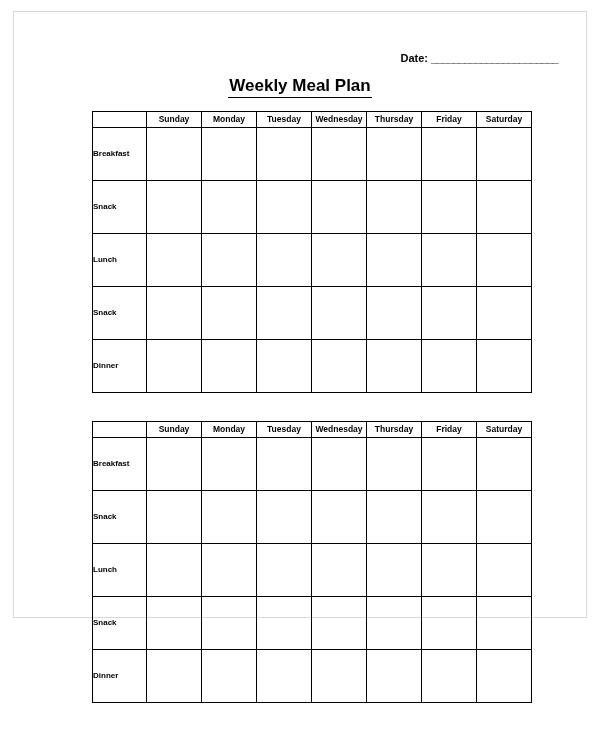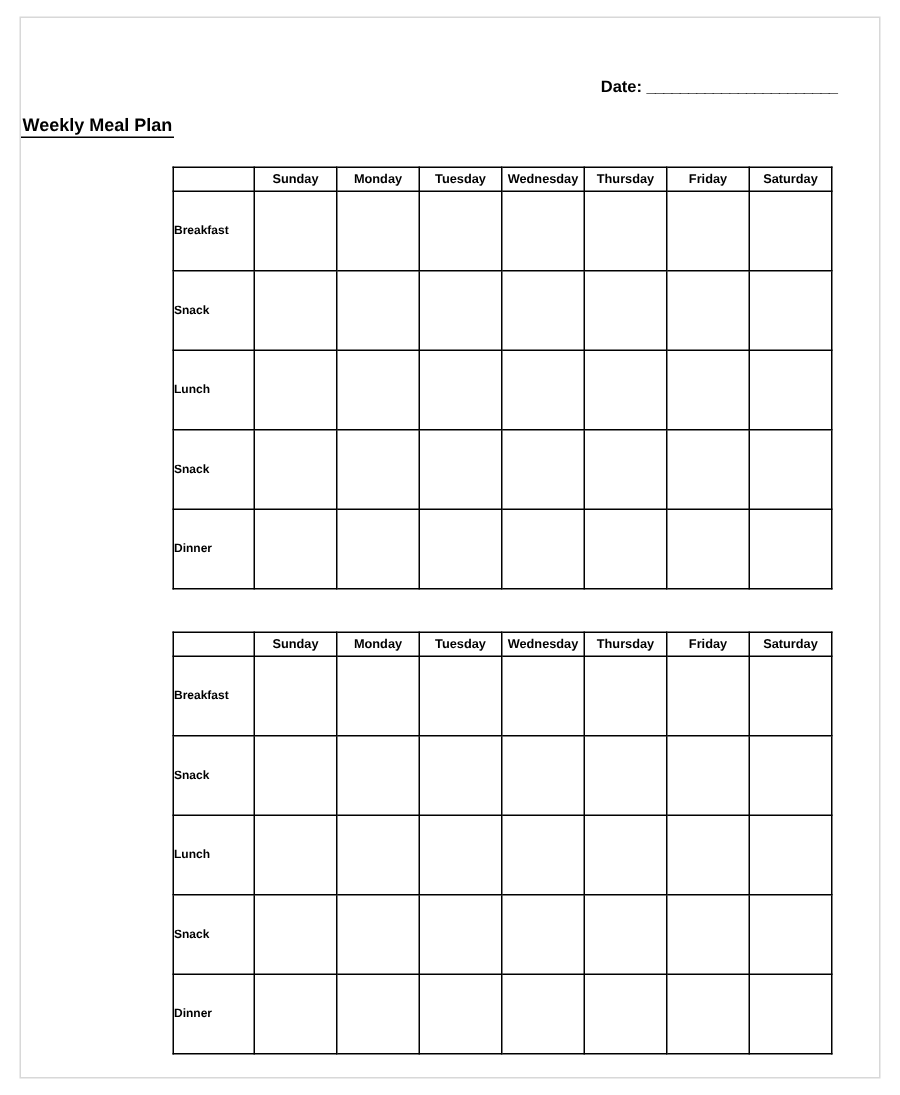--- a/index.html
+++ b/index.html
@@ -17,21 +17,21 @@
     height: 730px;
     background: #ffffff;
     box-sizing: border-box;
     overflow: hidden;
   }
   .sheet {
     position: absolute;
     left: 13px;
     top: 11px;
     width: 574px;
-    height: 708px;
+    height: 607px;
     border: 1px solid #d8d8d8;
     box-sizing: border-box;
     background: #ffffff;
   }
   .date-line {
     position: absolute;
     right: 28px;
     top: 40px;
     font-size: 11px;
     font-weight: bold;
@@ -40,34 +40,34 @@
   }
   .date-line .rule {
     font-weight: bold;
     letter-spacing: -0.6px;
   }
   .doc-title {
     position: absolute;
     left: 0;
     right: 0;
     top: 64px;
-    font-size: 12px;
+    text-align: center;
+    font-size: 17px;
     font-weight: bold;
   }
   .doc-title span {
     display: inline-block;
     border-bottom: 1px solid #000;
     padding: 0 1px 1px 1px;
   }
   table.plan {
     position: absolute;
     border-collapse: collapse;
     table-layout: fixed;
     width: 440px;
-    margin-left: 23px;
   }
   table.plan.first { left: 78px; top: 99px; }
   table.plan.second { left: 78px; top: 409px; }
 
   table.plan td, table.plan th {
     border: 1px solid #000000;
     box-sizing: border-box;
     padding: 0;
   }
   table.plan th.corner {

